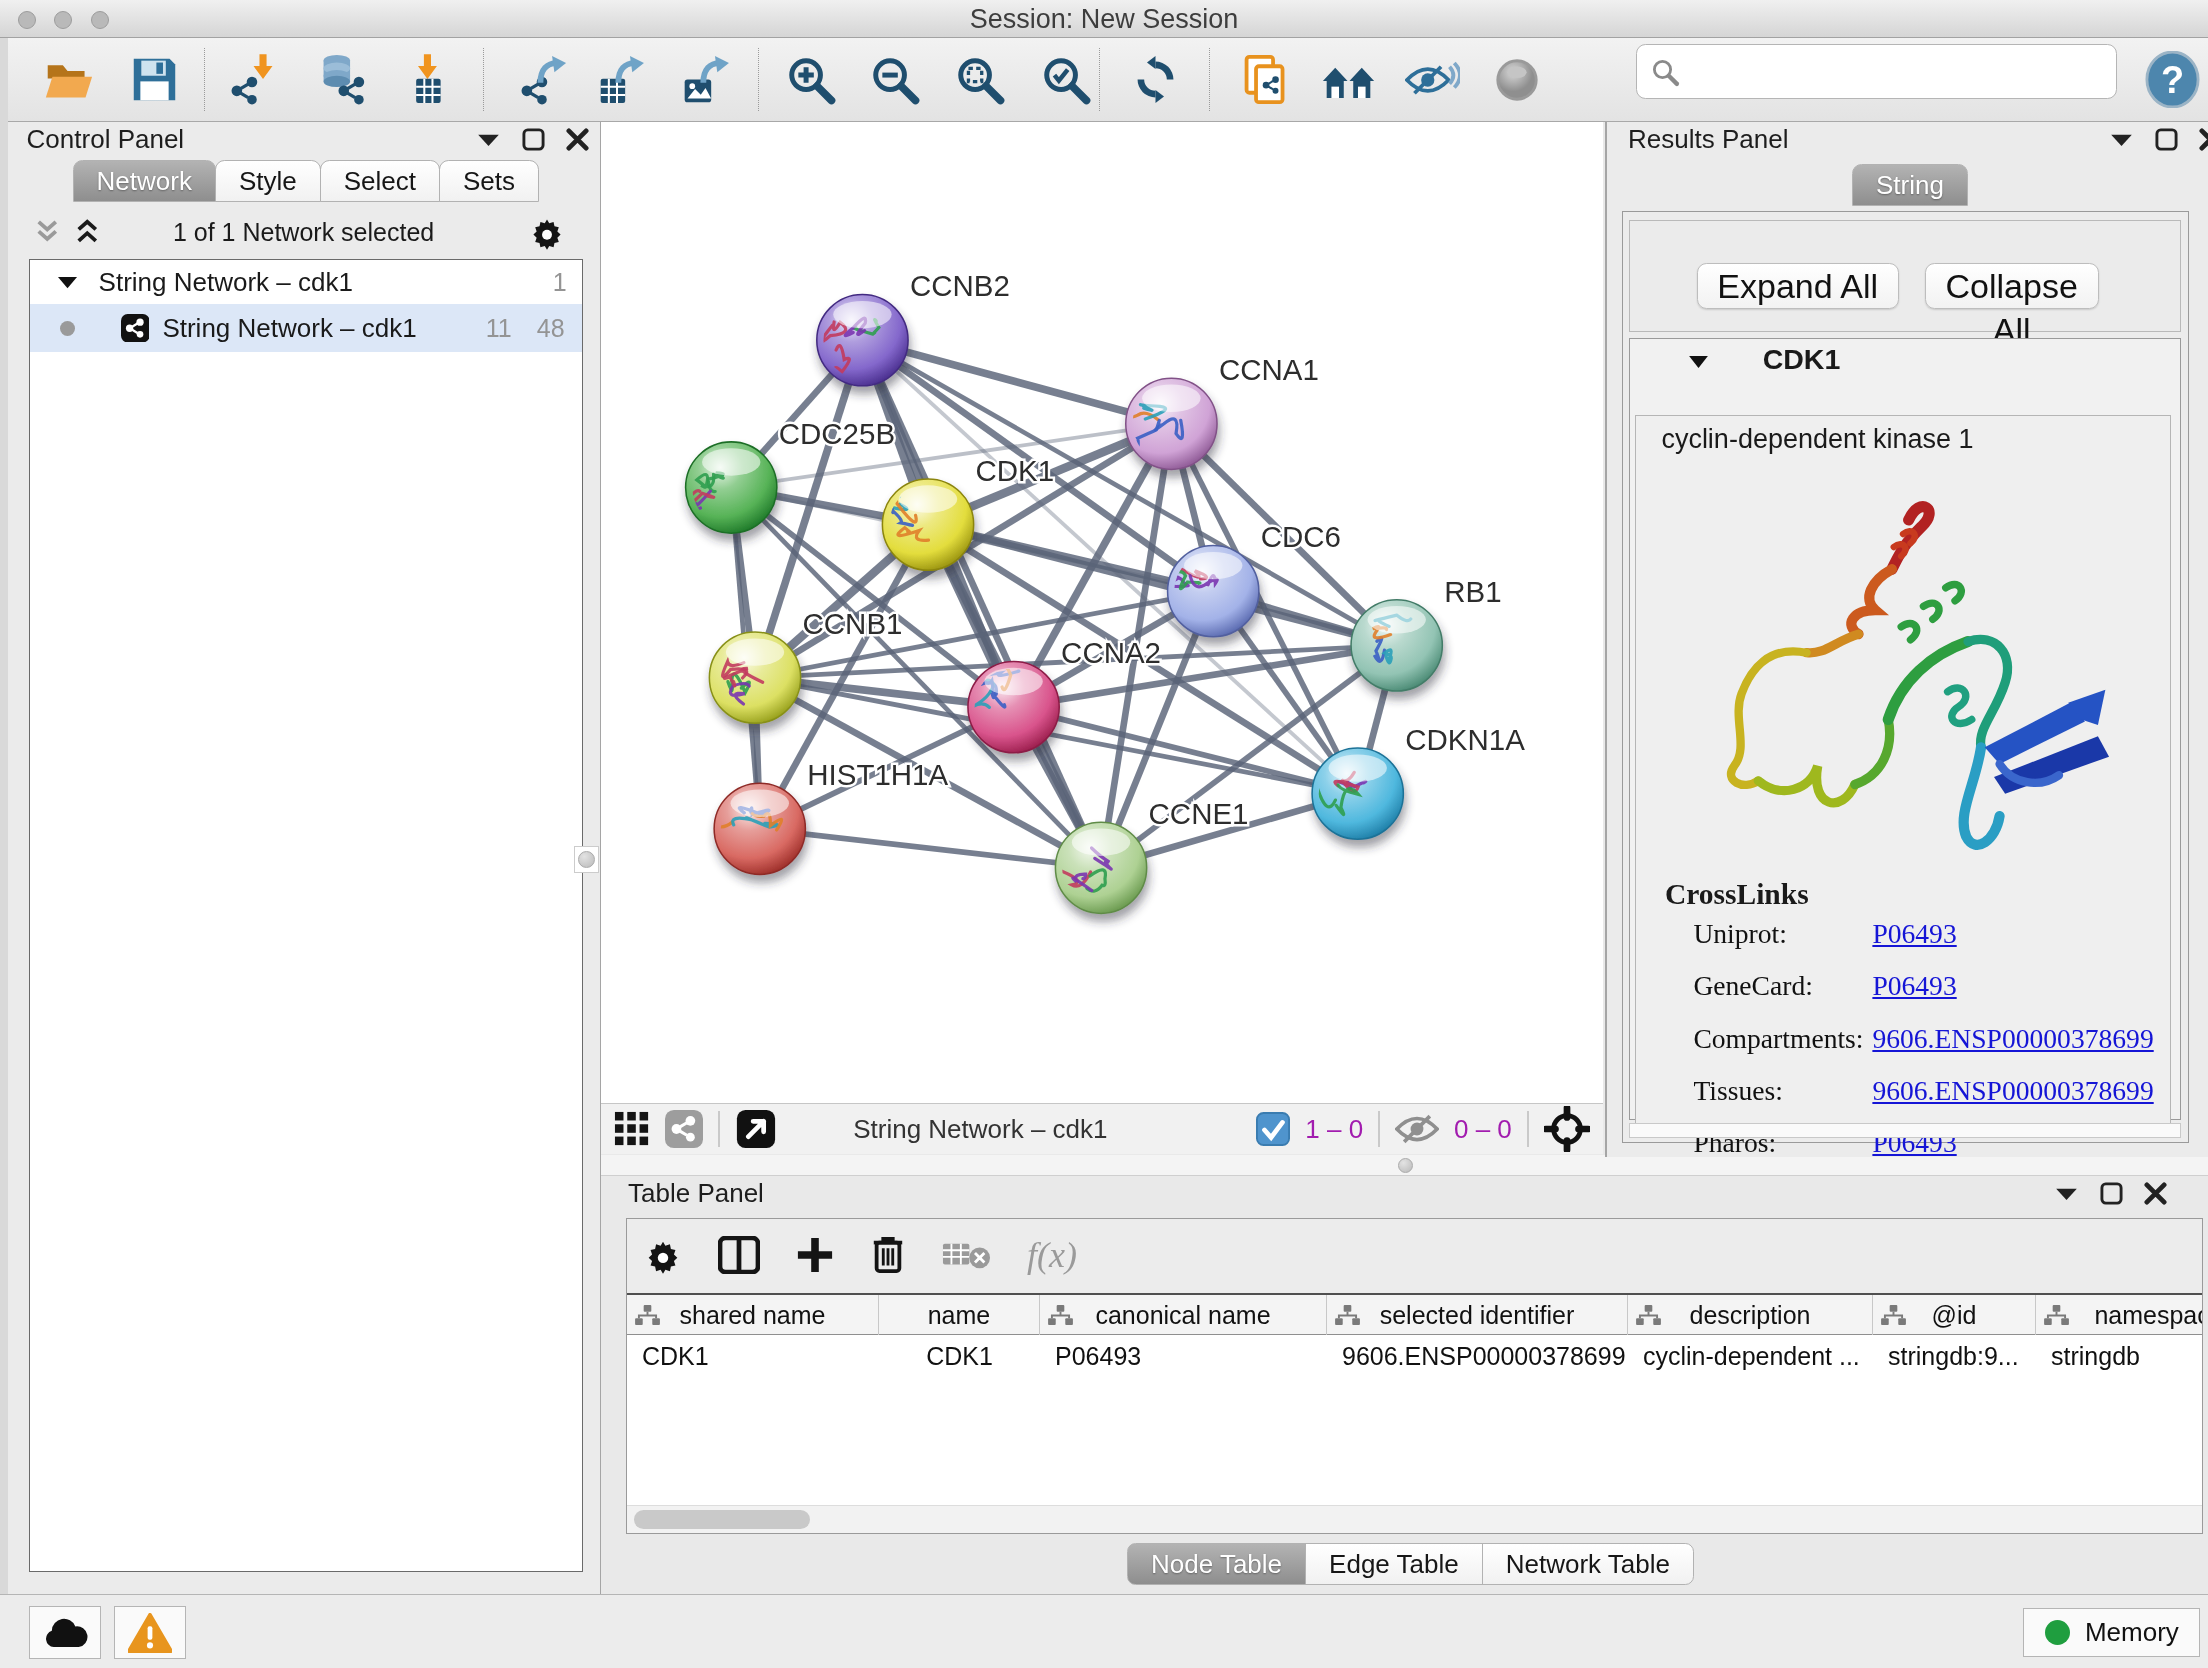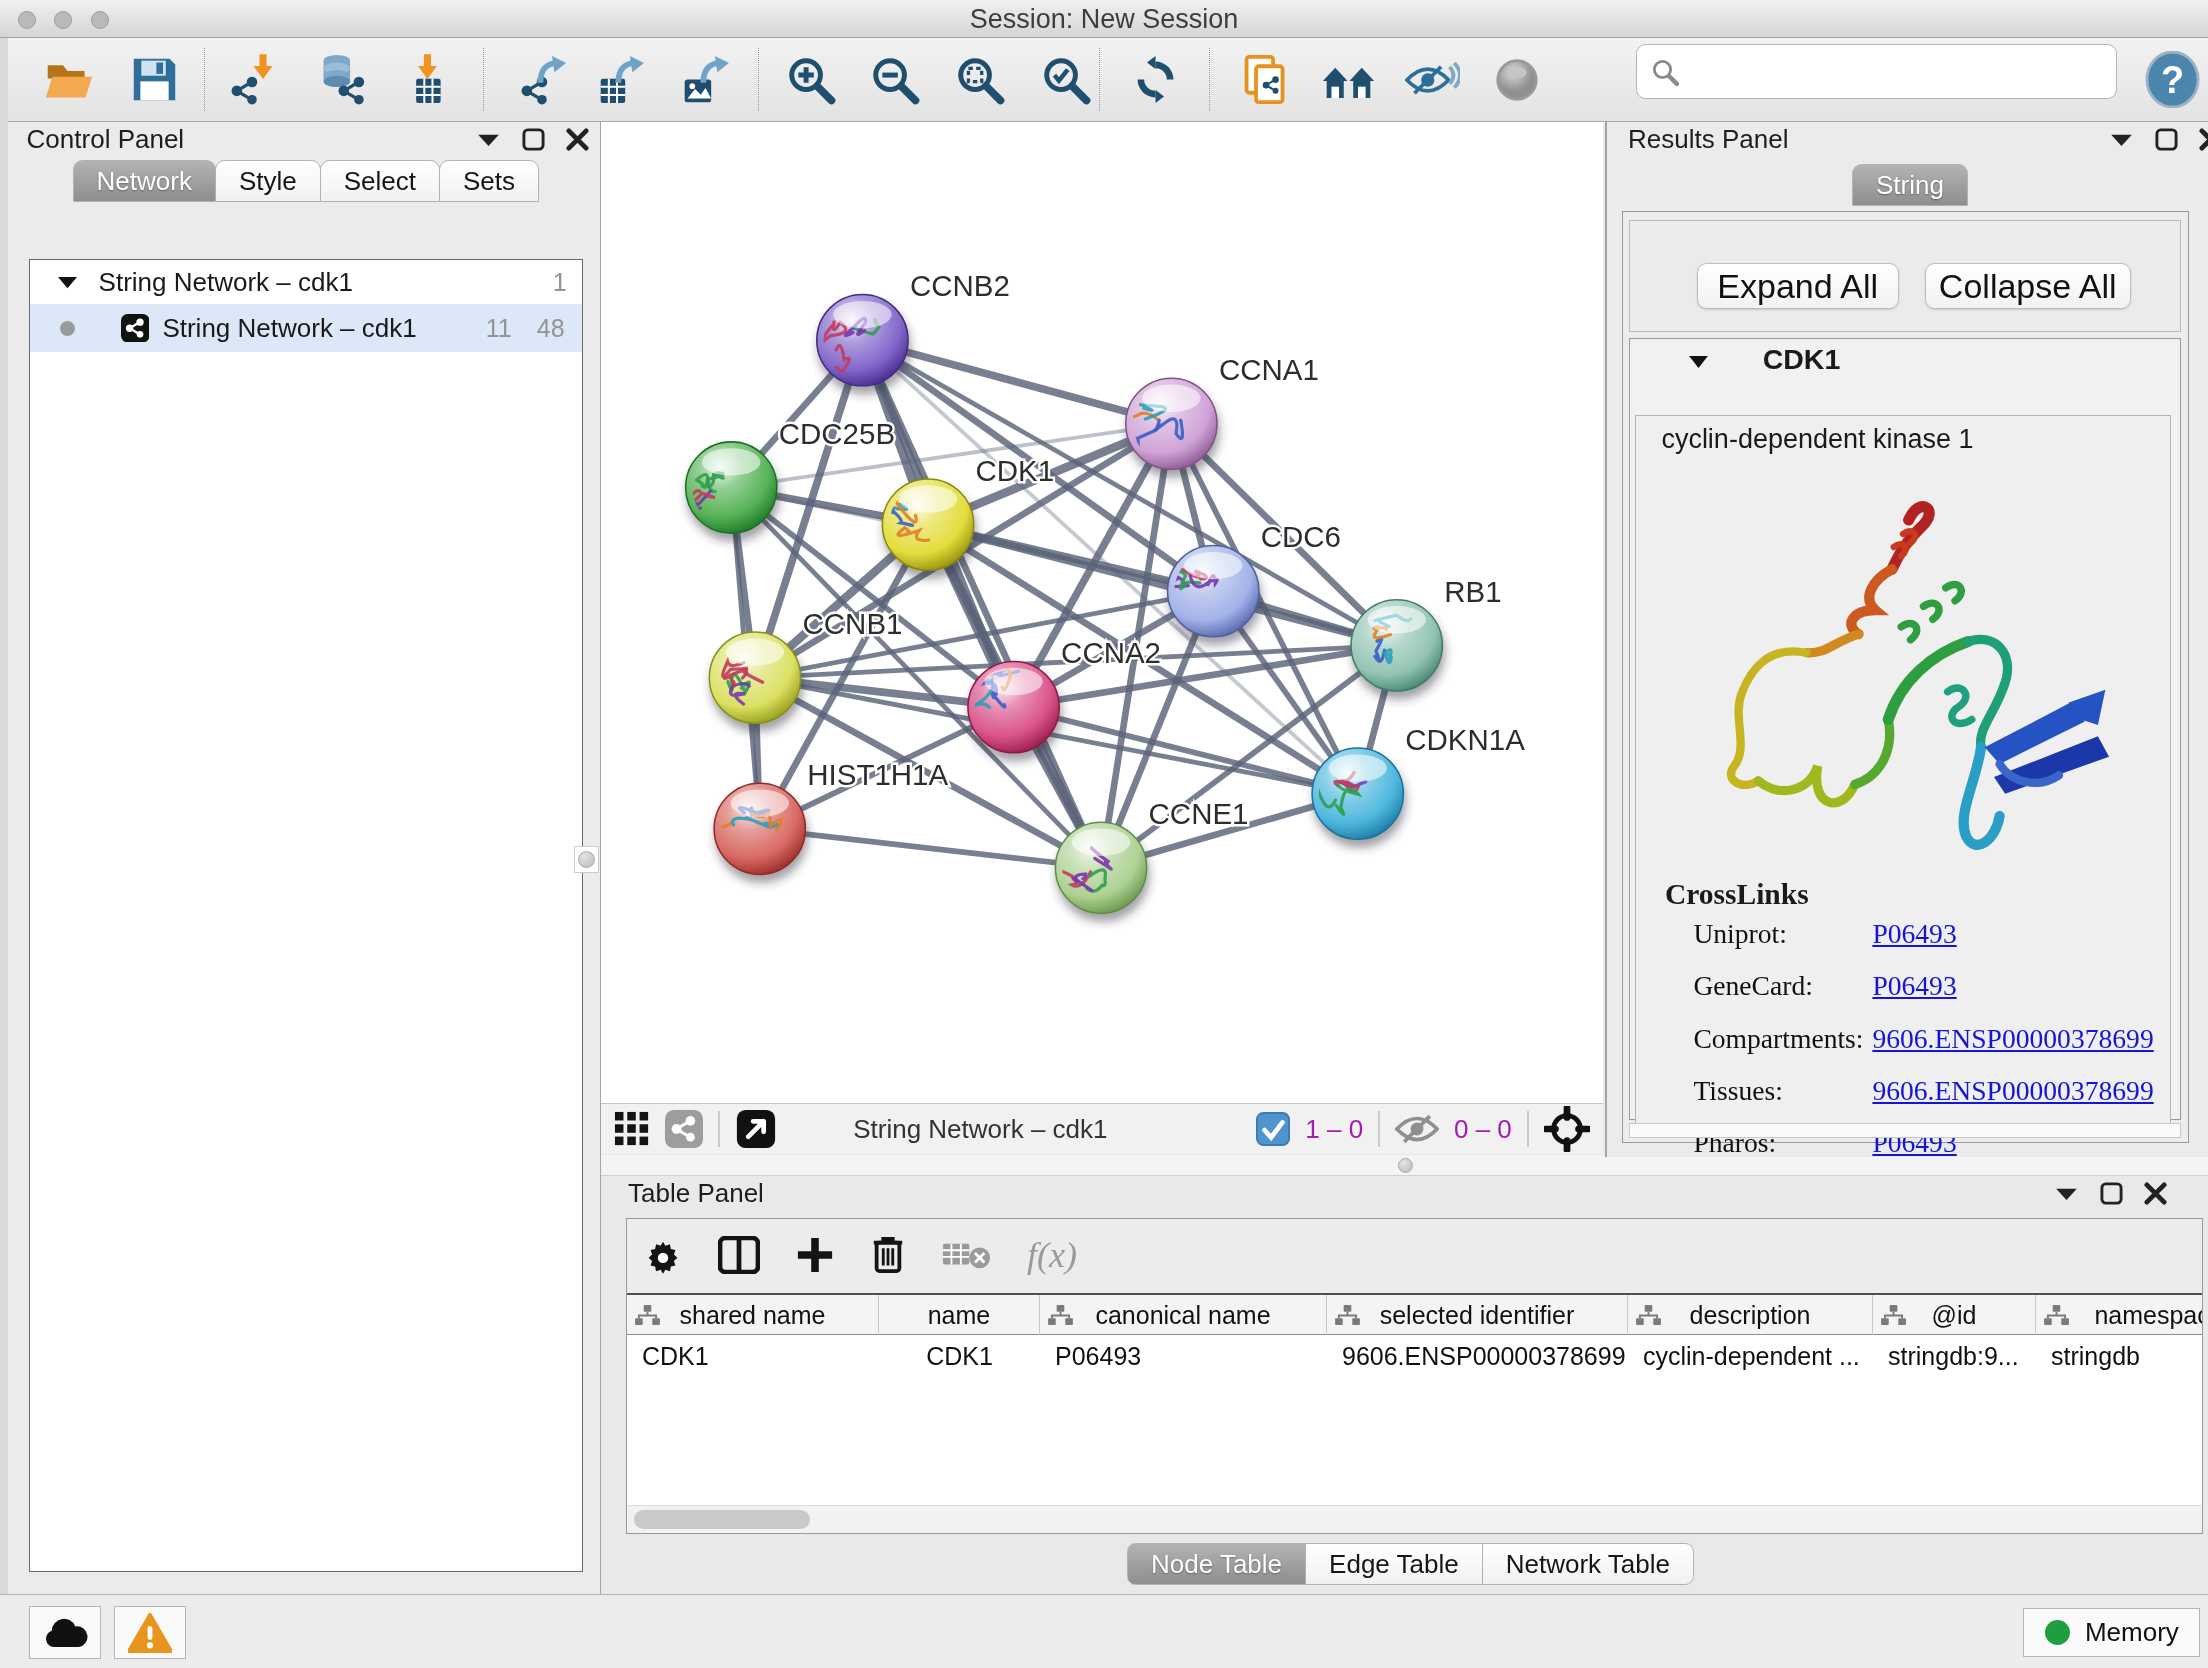--- a/index.html
+++ b/index.html
@@ -293,20 +293,32 @@
       <svg width="23" height="23" viewBox="0 0 24 24">
           <path d="M3 3 L21 21 M21 3 L3 21" stroke="#222" stroke-width="5" stroke-linecap="round"></path>
         </svg>
     </div>
     <div class="tabrow" id="cp-tabs" style="position:absolute;left:65px;top:38px">
         <div class="tab sel">Network</div>
         <div class="tab">Style</div>
         <div class="tab">Select</div>
         <div class="tab">Sets</div>
       </div>
+    <div class="cp-ctl-row">
+      <svg style="position:absolute;left:25px;top:7.6px" width="28.5" height="28.5" viewBox="0 0 30 30">
+          <path d="M6 4 l9 8 9-8 M6 14 l9 8 9-8" fill="none" stroke="#9a9a9a" stroke-width="4"></path>
+        </svg>
+      <svg style="position:absolute;left:65px;top:7.6px" width="28.5" height="28.5" viewBox="0 0 30 30">
+          <path d="M6 12 l9-8 9 8 M6 24 l9-8 9 8" fill="none" stroke="#1a1a1a" stroke-width="4"></path>
+        </svg>
+      <div style="position:absolute;left:105px;right:105px;top:7.6px;text-align:center;font-size:25px">1 of 1 Network selected</div>
+      <svg style="position:absolute;left:521px;top:3.8px" width="36" height="36" viewBox="0 0 40 40" fill="#141414">
+          <use href="#sym-gear" width="40" height="40"></use>
+        </svg>
+    </div>
     <div class="cp-box">
       <div class="tree-row">
         <svg style="margin-left:27px" width="21" height="14.3" viewBox="0 0 22 15">
             <polygon points="1,2 21,2 11,14" fill="#111"></polygon>
           </svg>
         <span style="margin-left:21px">String Network – cdk1</span>
         <span class="cnt" style="position:absolute;right:15px">1</span>
       </div>
       <div class="tree-row selrow">
         <span style="margin-left:30px;width:15px;height:15px;border-radius:50%;background:#9a9a9a"></span>
@@ -642,21 +654,21 @@
       <svg width="23" height="23" viewBox="0 0 24 24">
           <path d="M3 3 L21 21 M21 3 L3 21" stroke="#222" stroke-width="5" stroke-linecap="round"></path>
         </svg>
     </div>
     <div class="tabrow" style="position:absolute;left:245px;top:42px">
       <div class="tab sel">String</div>
     </div>
     <div class="rp-box">
       <div class="rp-buttons">
         <div class="btn" style="left:67px;top:42px;width:202px">Expand All</div>
-        <div class="btn" style="left:295px;top:42px;width:206px">Collapse All</div>
+        <div class="btn" style="left:295px;top:42px;width:174px">Collapse All</div>
       </div>
       <div class="cdk-box">
         <svg style="position:absolute;left:57px;top:15px" width="23px" height="15" viewBox="0 0 24 16">
             <polygon points="2,2 22,2 12,15" fill="#111"></polygon>
           </svg>
         <div style="position:absolute;left:133px;top:3.8px;font-size:28.5px;font-weight:bold">CDK1</div>
         <div class="cdk-inner">
           <div style="position:absolute;left:25px;top:7.6px;font-size:27px">cyclin-dependent kinase 1</div>
           <svg style="position:absolute;left:27px;top:53px" width="495" height="399" viewBox="0 0 520 430">
             <g fill="none" stroke-linecap="round">

